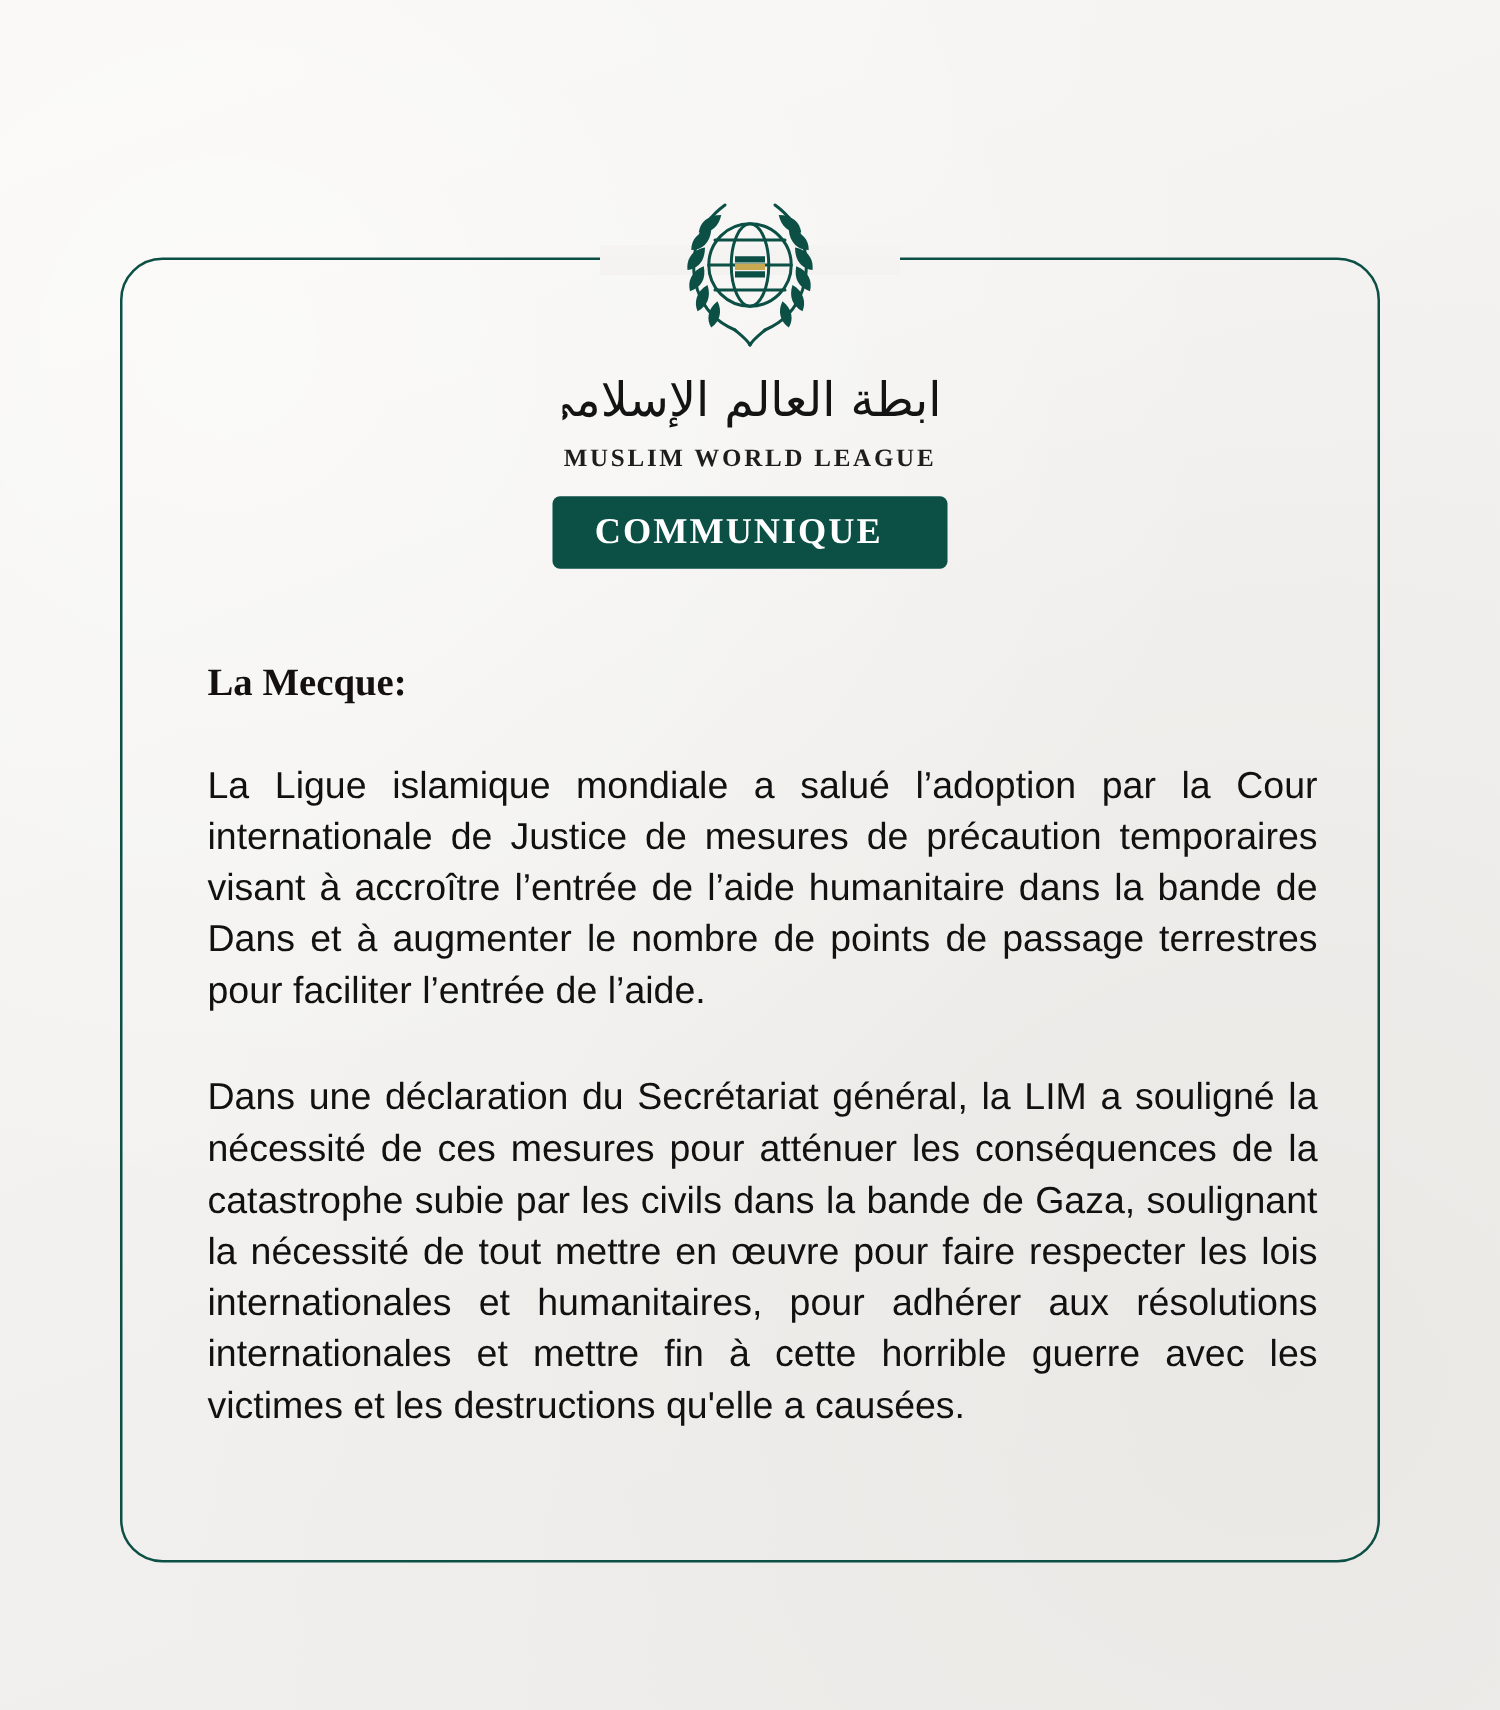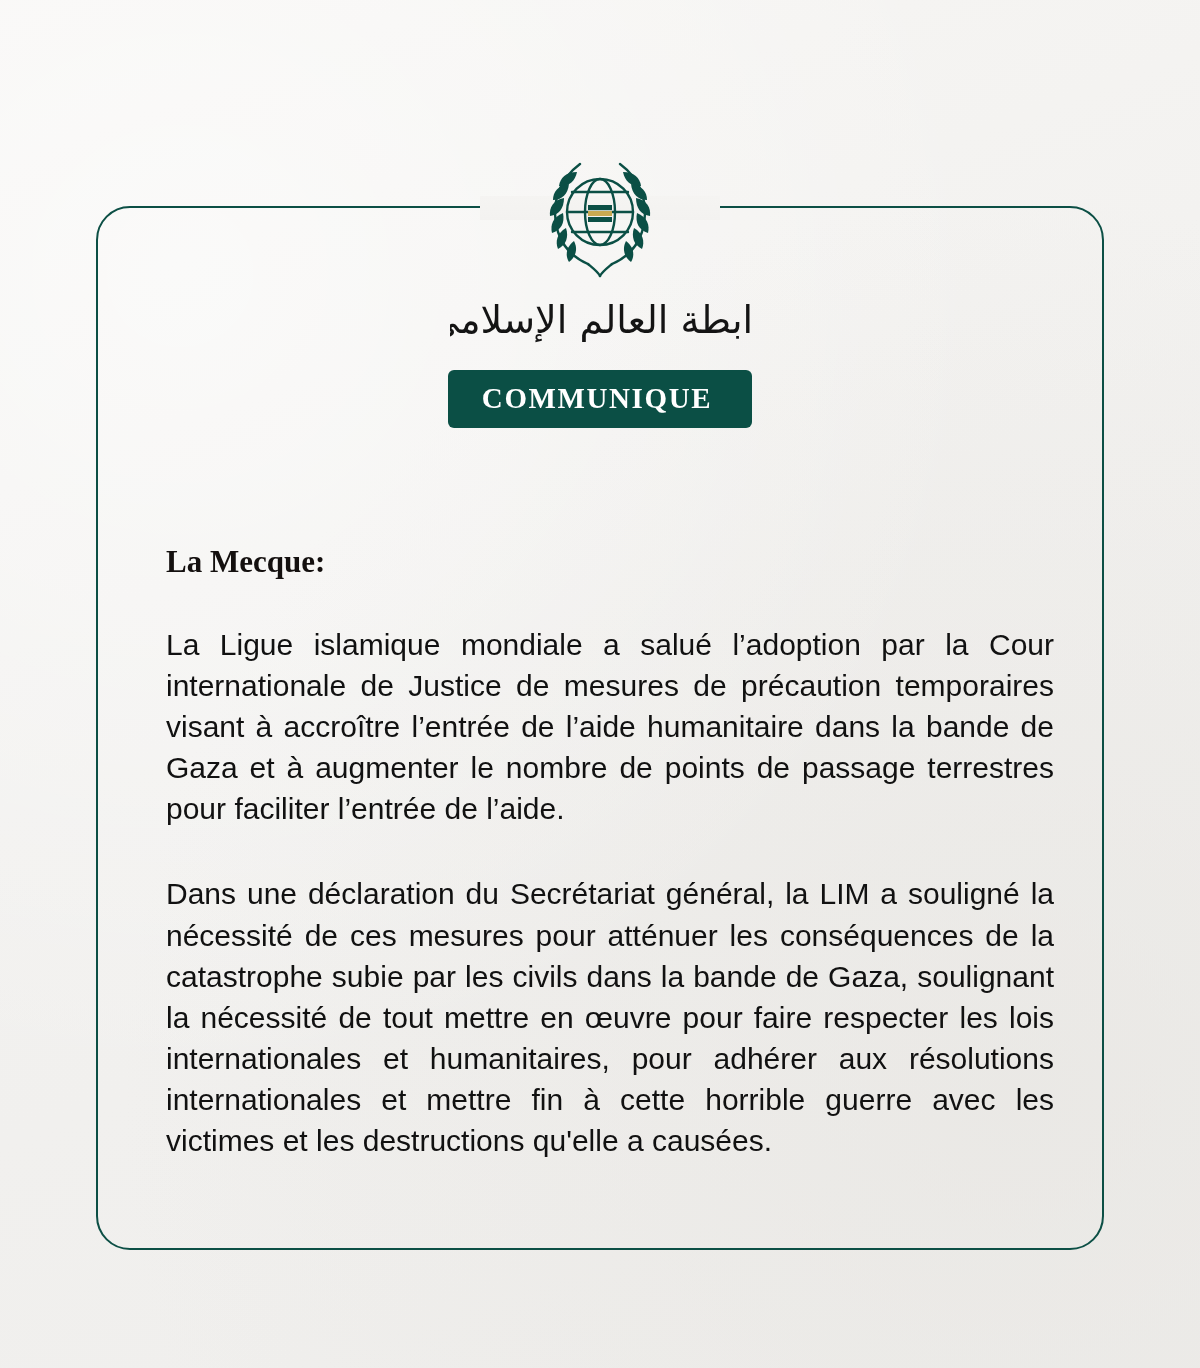--- a/index.html
+++ b/index.html
@@ -87,29 +87,29 @@
   }
 
   .communique-badge {
     margin-top: 18px;
     background: #0b4f45;
     color: #ffffff;
     font-family: "Liberation Serif", serif;
     font-weight: bold;
     font-size: 29px;
     letter-spacing: 1.6px;
-    padding: 14px 40px 15px 34px;
+    padding: 14px 52px 15px 34px;
     border-radius: 6px;
     line-height: 1;
   }
 
   .body-area {
     position: absolute;
     left: 166px;
-    top: 544px;
+    top: 528px;
     width: 888px;
   }
 
   .dateline {
     font-family: "Liberation Serif", serif;
     font-weight: bold;
     font-size: 31px;
     color: #14100f;
     margin-bottom: 44px;
   }
@@ -171,21 +171,22 @@
       <rect x="70" y="67" width="24" height="5" fill="#0b4f45"></rect>
     </svg>
   </div>
 
   <div class="arabic-logo">
     <svg viewBox="0 0 300 62" width="300" height="62" xmlns="http://www.w3.org/2000/svg">
       <text x="150" y="44" text-anchor="middle" font-family="DejaVu Sans, sans-serif" font-size="38" fill="#141414">رابطة العالم الإسلامي</text>
     </svg>
   </div>
 
+  <div class="org-name">MUSLIM WORLD LEAGUE</div>
 
   <div class="communique-badge">COMMUNIQUE</div>
 </div>
 
 <div class="body-area">
   <div class="dateline">La Mecque:</div>
-  <p class="para">La Ligue islamique mondiale a salué l’adoption par la Cour internationale de Justice de mesures de précaution temporaires visant à accroître l’entrée de l’aide humanitaire dans la bande de Gaza et à augmenter le nombre de points de passage terrestres pour faciliter l’entrée de l’aide.</p>
+  <p class="para">La Ligue islamique mondiale a salué l’adoption par la Cour internationale de Justice de mesures de précaution temporaires visant à accroître l’entrée de l’aide humanitaire dans la bande de Dans et à augmenter le nombre de points de passage terrestres pour faciliter l’entrée de l’aide.</p>
   <p class="para">Dans une déclaration du Secrétariat général, la LIM a souligné la nécessité de ces mesures pour atténuer les conséquences de la catastrophe subie par les civils dans la bande de Gaza, soulignant la nécessité de tout mettre en œuvre pour faire respecter les lois internationales et humanitaires, pour adhérer aux résolutions internationales et mettre fin à cette horrible guerre avec les victimes et les destructions qu'elle a causées.</p>
 </div>
 
 </body></html>

